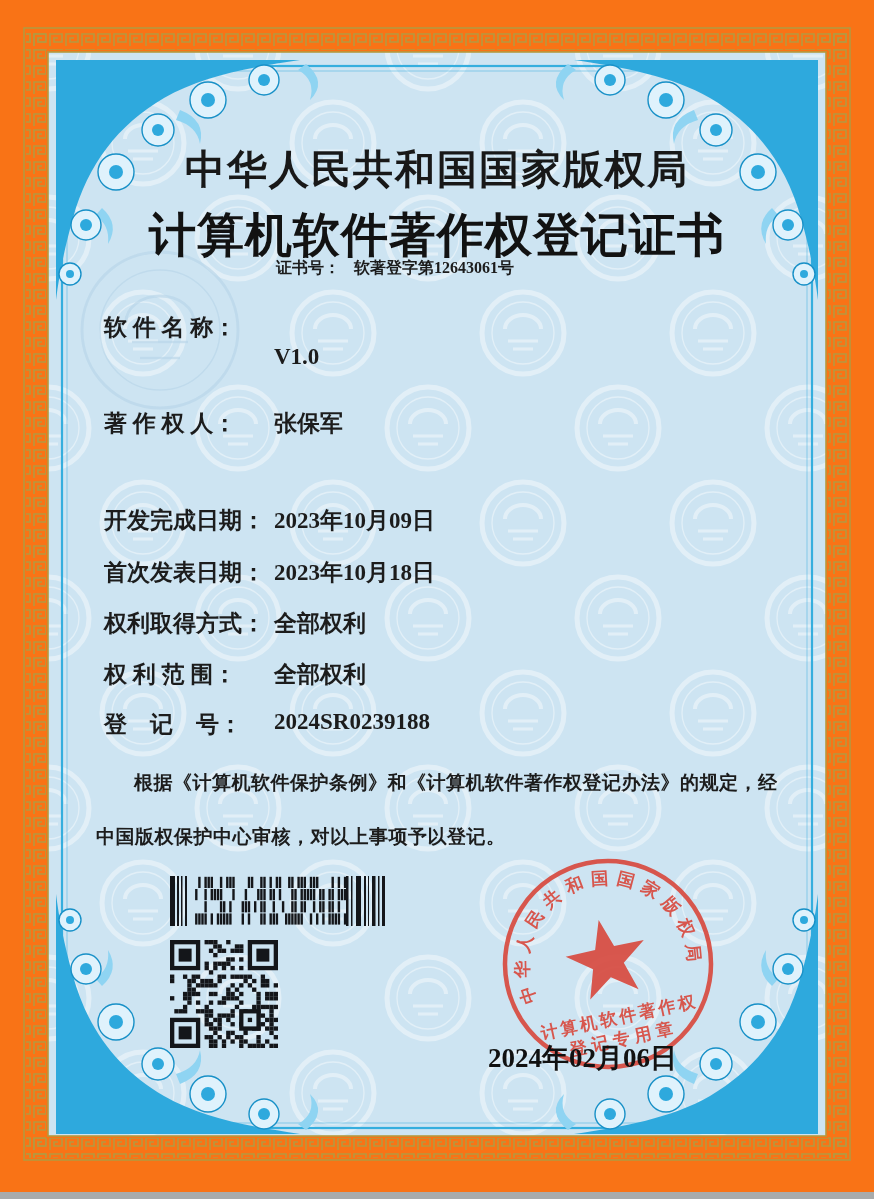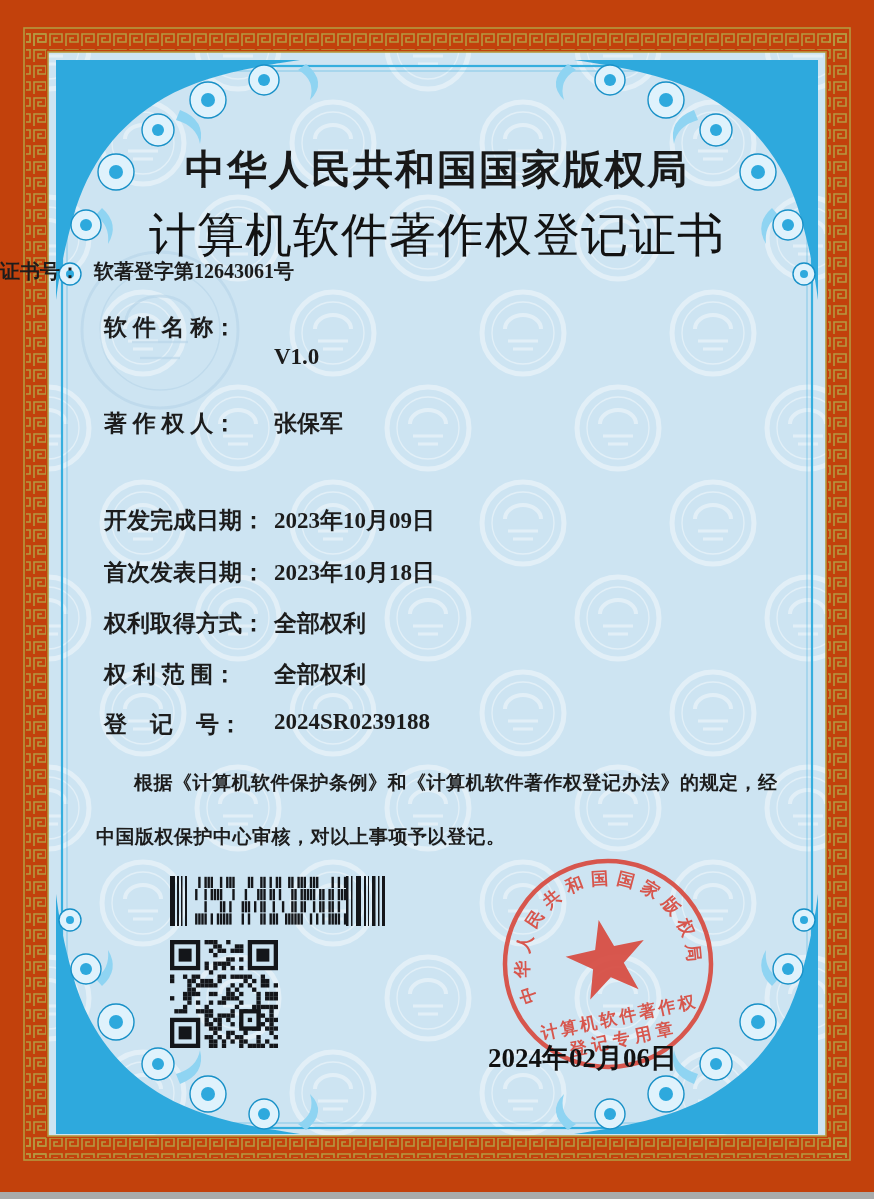--- a/index.html
+++ b/index.html
@@ -1,24 +1,24 @@
 <!DOCTYPE html>
 <html><head>
 <meta charset="utf-8">
 <style>
   html,body{margin:0;padding:0;background:#dfe9f0;}
-  .page{position:relative;width:874px;height:1199px;background:#c2410c;overflow:hidden;
+  .page{position:relative;width:874px;height:1199px;background:#f97316;overflow:hidden;
         font-family:"Liberation Serif","DejaVu Serif",serif;color:#1c1c1c;}
   .decor{position:absolute;left:0;top:0;}
   .authority{position:absolute;left:0;top:142px;width:874px;text-align:center;
              font-size:40px;font-weight:bold;letter-spacing:2px;color:#181818;}
   .cert-title{position:absolute;left:0;top:204px;width:874px;text-align:center;
-              font-size:47px;font-weight:normal;letter-spacing:1px;color:#121212;}
-  .certno{position:absolute;left:0;top:258px;width:790px;text-align:left;
-          font-size:20px;font-weight:bold;}
+              font-size:47px;font-weight:bold;letter-spacing:1px;color:#121212;}
+  .certno{position:absolute;left:0;top:258px;width:790px;text-align:center;
+          font-size:16px;font-weight:bold;}
   .certno .lbl{margin-right:14px;}
   .row{position:absolute;left:104px;display:flex;font-size:23px;font-weight:bold;white-space:nowrap;}
   .row .label{display:inline-block;width:170px;}
   .row .value{display:inline-block;}
   .r0{top:312px}.r0b{position:absolute;left:274px;top:344px;font-size:23px;font-weight:bold;text-align:center;}
   .r1{top:408px}.r2{top:505px}.r3{top:557px}.r4{top:608px}.r5{top:659px}.r6{top:709px}
   .statement{position:absolute;left:96px;top:756px;width:692px;font-size:19px;font-weight:bold;
              line-height:54px;text-indent:2em;letter-spacing:0.5px;}
   .issue-date{position:absolute;left:488px;top:1040px;width:240px;text-align:left;
               font-size:27px;font-weight:bold;color:#111;}

